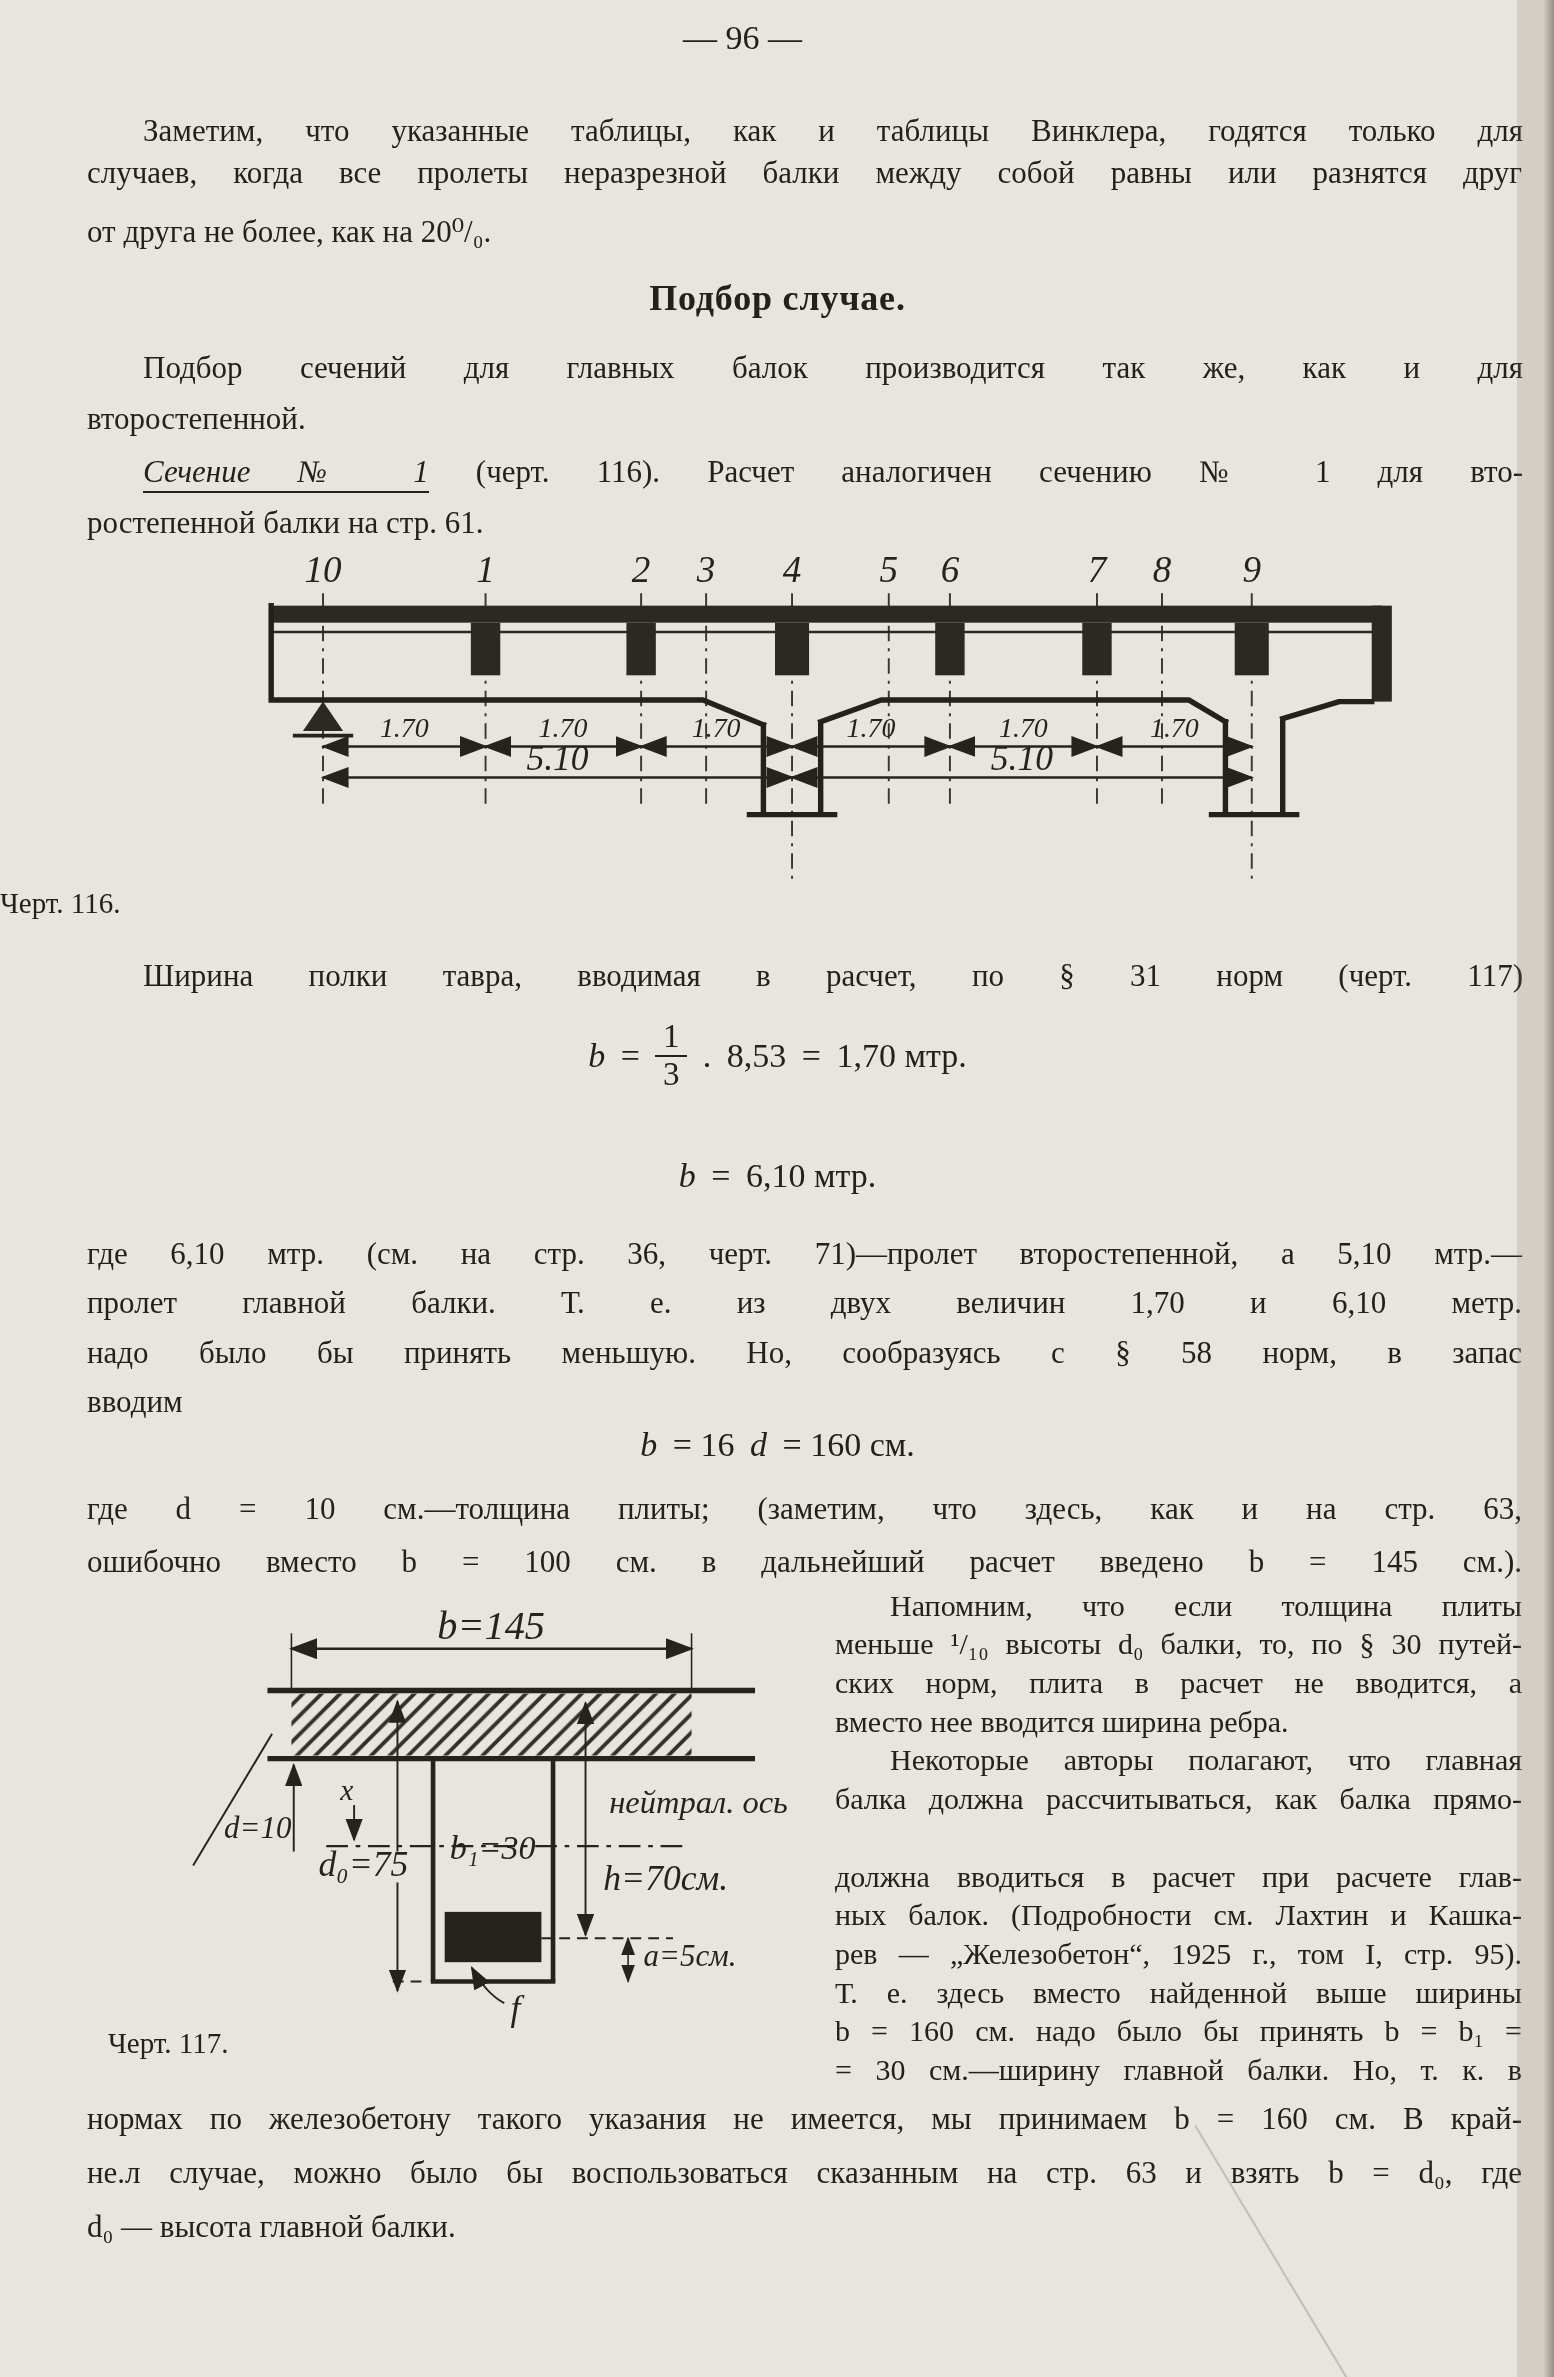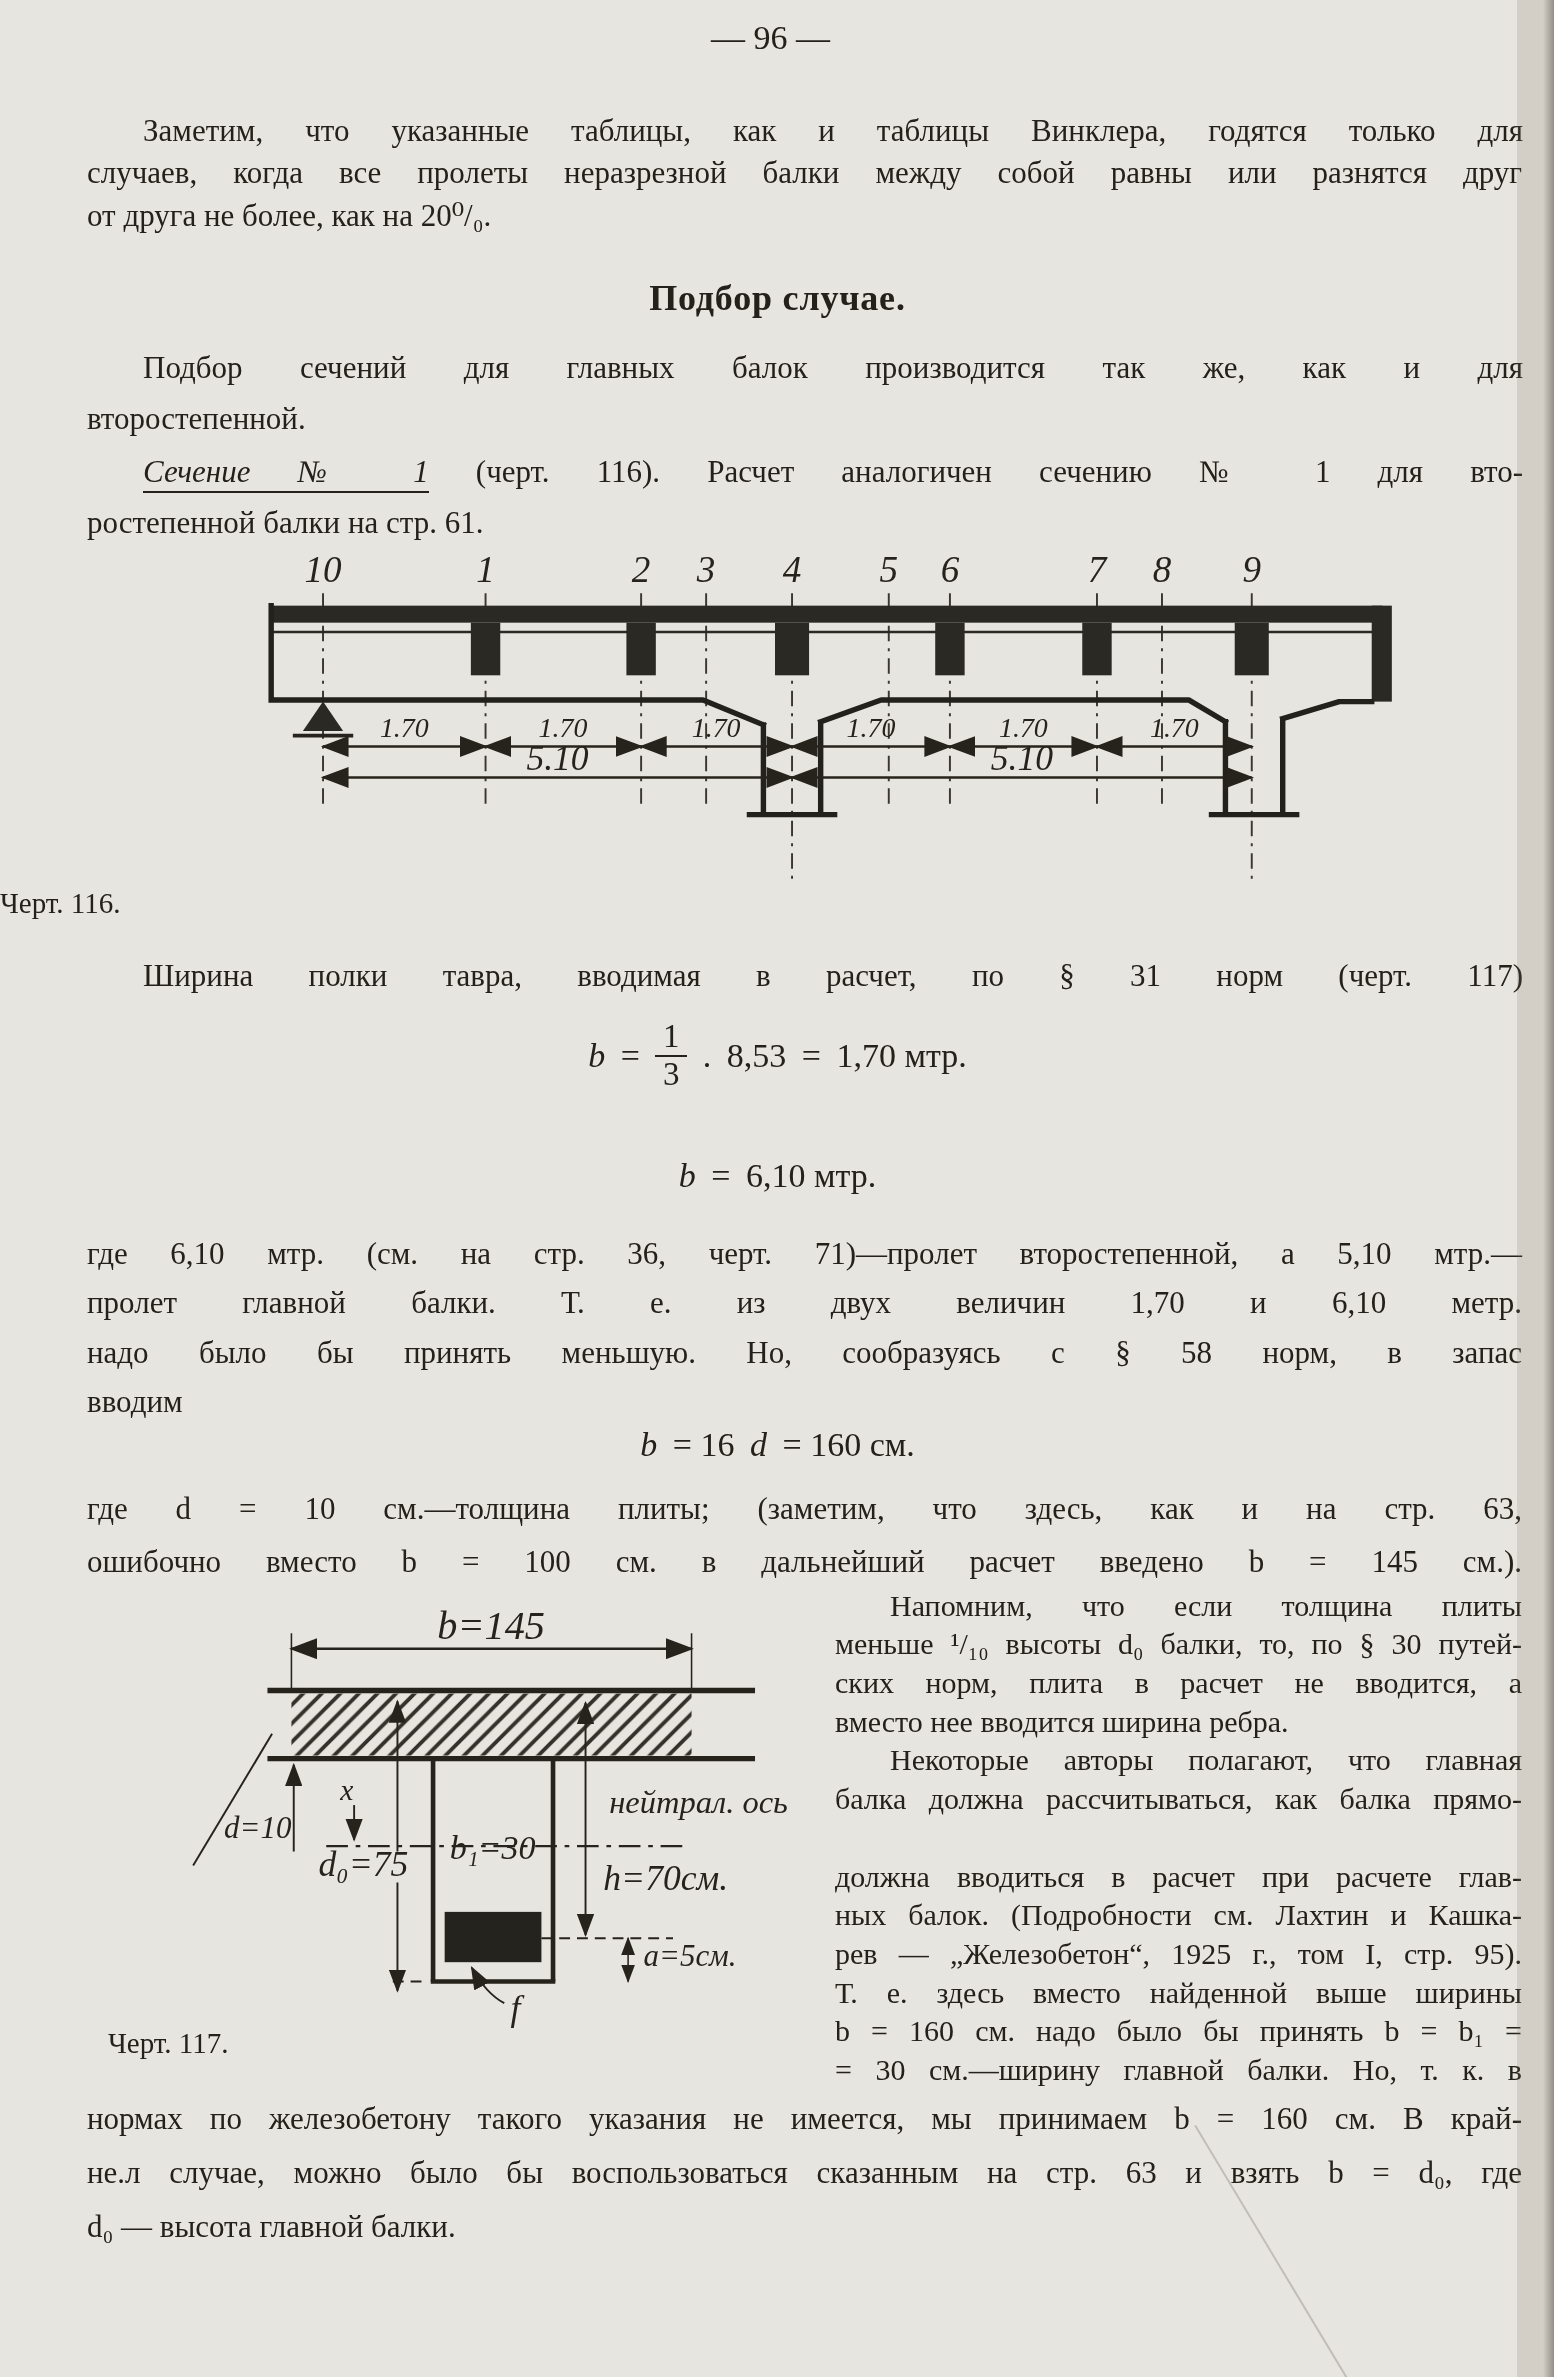--- a/index.html
+++ b/index.html
@@ -4,21 +4,21 @@
 <style>
   html,body{margin:0;padding:0;background:#6b6a66;}
   .page{position:relative;width:1555px;height:2377px;background:#e7e5df;
         font-family:"Liberation Serif","DejaVu Serif",serif;color:#24211b;overflow:hidden;}
   .tl{position:absolute;font-size:31px;white-space:nowrap;color:#24211b;}
   .jf{white-space:normal;text-align:justify;text-align-last:justify;}
   .rc{font-size:30px;}
   .it{font-style:italic;}
   .lead{font-style:italic;border-bottom:2.3px solid #24211b;padding-bottom:2.3px;}
   .heading{position:absolute;left:0;width:1555px;text-align:center;font-size:36px;font-weight:bold;letter-spacing:0.8px;}
-  .pagenum{position:absolute;left:0;width:1485px;text-align:center;font-size:34px;margin-left:28px;}
+  .pagenum{position:absolute;left:0;width:1485px;text-align:center;font-size:34px;}
   .cap{position:absolute;text-align:left;font-size:29px;}
   .formula{position:absolute;left:0;width:1555px;display:flex;justify-content:center;align-items:center;gap:15.5px;font-size:34px;}
   .frac{display:inline-flex;flex-direction:column;align-items:center;line-height:1.08;font-size:33px;}
   .frac .den{border-top:2.3px solid #24211b;padding:0 7.7px;}
   svg{position:absolute;}
   svg text{font-family:"Liberation Serif","DejaVu Serif",serif;font-style:italic;fill:#26231d;}
   .dashline line{stroke:#3a372f;stroke-width:2.5;stroke-dasharray:20 9 4 9;}
   .outline{stroke:#23211c;stroke-width:7;fill:none;stroke-linejoin:round;stroke-linecap:square;}
   .dim line{stroke:#26231d;stroke-width:3;}
   .edge-r{position:absolute;right:0;top:0;width:12.4px;height:2377px;
@@ -29,21 +29,21 @@
 </style>
 </head>
 <body>
 
 <div class="page">
 
   <div class="pagenum" style="top:18.6px">— 96 —</div>
 
   <div class="tl jf" style="left:87px;top:155px;width:1435px">случаев, когда все пролеты неразрезной балки между собой равны или разнятся друг</div>
   <div class="tl jf" style="left:143px;top:113px;width:1380px">Заметим, что указанные таблицы, как и таблицы Винклера, годятся только для</div>
-  <div class="tl" style="left:87px;top:197px">от друга не более, как на 20⁰/₀.</div>
+  <div class="tl" style="left:87px;top:213px">от друга не более, как на 20⁰/₀.</div>
 
   <div class="heading" style="top:277px">Подбор случае.</div>
 
   <div class="tl jf" style="left:143px;top:350px;width:1380px">Подбор сечений для главных балок производится так же, как и для</div>
   <div class="tl" style="left:87px;top:401px">второстепенной.</div>
 
   <div class="tl jf" style="left:143px;top:454px;width:1380px"><span class="lead">Сечение № 1</span><span> (черт. 116). Расчет аналогичен сечению № 1 для вто-</span></div>
   <div class="tl" style="left:87px;top:505px">ростепенной балки на стр. 61.</div>
 
   <svg style="left:217px;top:542px" width="1277" height="368" viewBox="0 0 1650 475">

